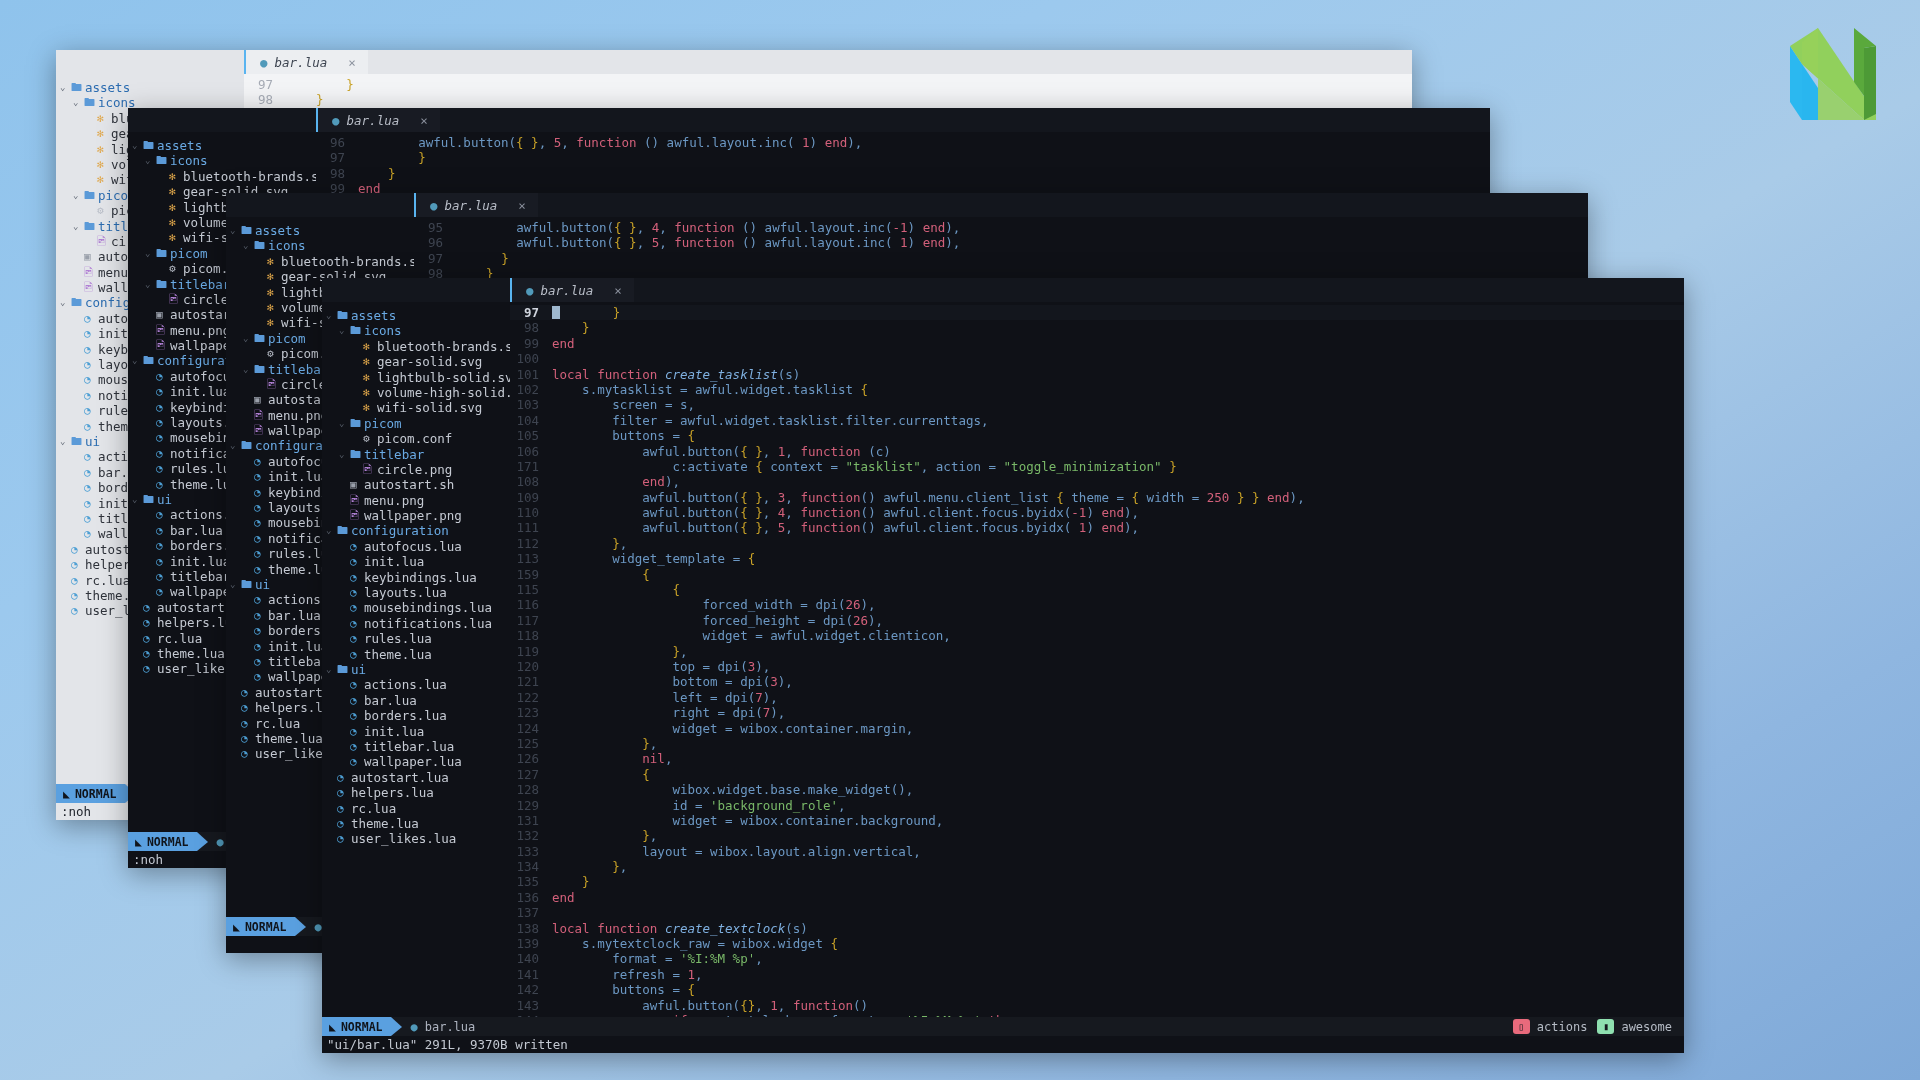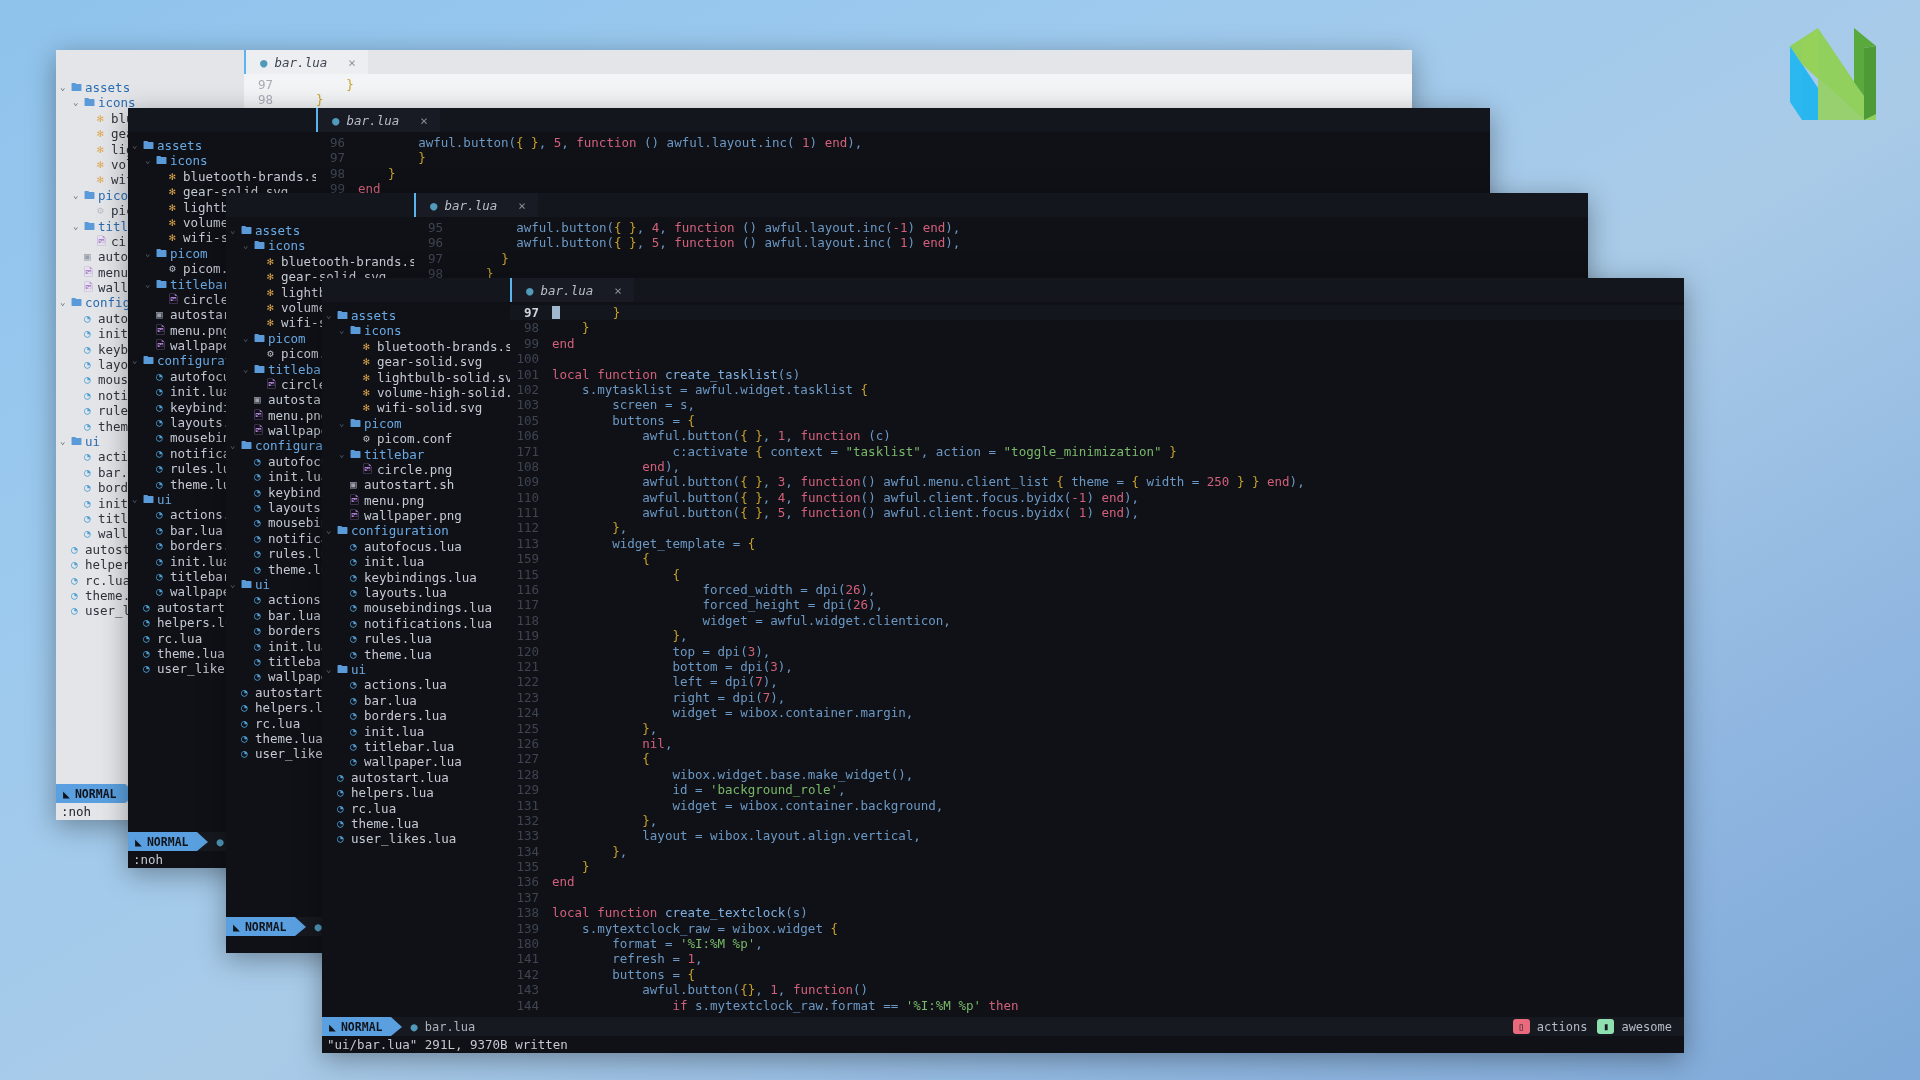--- a/index.html
+++ b/index.html
@@ -99,21 +99,21 @@
     text-align: right; padding-right: 11px;
     color: #3e4450;
   }
   .win.light .cline .lno { color: #a6abb5; }
   .cline.cur .lno { color: #cfd4dd; font-weight: bold; }
   .cline .txt { padding-left: 2px; }
   .cline.cur { background: #13161d; }
 
   
   .t-kw  { color: #d2607a; }
-  .t-fn  { color: #7fb0e0; }
+  .t-fn  { color: #7fb0e0; font-style: italic; }
   .t-num { color: #d2607a; }
   .t-str { color: #79b868; }
   .t-pun { color: #c9a227; }
   .t-plain { color: #6c98c4; }
 
   .cursor {
     display: inline-block;
     width: 8px; height: 13px;
     background: #9fb8cf;
     vertical-align: -2px;
@@ -992,20 +992,21 @@
           </div>
         </div>
       <div class="code" id="code4">
           <div class="cline cur"><span class="lno">97</span><span class="txt"><span class="cursor"></span><span class="t-pun">       }</span></span></div>
           <div class="cline"><span class="lno">98</span><span class="txt"><span class="t-plain">    </span><span class="t-pun">}</span></span></div>
           <div class="cline"><span class="lno">99</span><span class="txt"><span class="t-kw">end</span></span></div>
           <div class="cline"><span class="lno">100</span><span class="txt"></span></div>
           <div class="cline"><span class="lno">101</span><span class="txt"><span class="t-kw">local </span><span class="t-kw">function </span><span class="t-fn">create_tasklist</span><span class="t-plain">(s)</span></span></div>
           <div class="cline"><span class="lno">102</span><span class="txt"><span class="t-plain">    s.mytasklist </span><span class="t-plain">= </span><span class="t-plain">awful.widget.tasklist </span><span class="t-pun">{</span></span></div>
           <div class="cline"><span class="lno">103</span><span class="txt"><span class="t-plain">        screen </span><span class="t-plain">= s,</span></span></div>
+          <div class="cline"><span class="lno">104</span><span class="txt"><span class="t-plain">        filter </span><span class="t-plain">= awful.widget.tasklist.filter.currenttags,</span></span></div>
           <div class="cline"><span class="lno">105</span><span class="txt"><span class="t-plain">        buttons </span><span class="t-plain">= </span><span class="t-pun">{</span></span></div>
           <div class="cline"><span class="lno">106</span><span class="txt"><span class="t-plain">            awful.button(</span><span class="t-pun">{ }</span><span class="t-plain">, </span><span class="t-num">1</span><span class="t-plain">, </span><span class="t-kw">function </span><span class="t-plain">(c)</span></span></div>
           <div class="cline"><span class="lno">171</span><span class="txt"><span class="t-plain">                c:activate </span><span class="t-pun">{</span><span class="t-plain"> context = </span><span class="t-str">"tasklist"</span><span class="t-plain">, action = </span><span class="t-str">"toggle_minimization"</span><span class="t-plain"> </span><span class="t-pun">}</span></span></div>
           <div class="cline"><span class="lno">108</span><span class="txt"><span class="t-plain">            </span><span class="t-kw">end</span><span class="t-plain">),</span></span></div>
           <div class="cline"><span class="lno">109</span><span class="txt"><span class="t-plain">            awful.button(</span><span class="t-pun">{ }</span><span class="t-plain">, </span><span class="t-num">3</span><span class="t-plain">, </span><span class="t-kw">function</span><span class="t-plain">() awful.menu.client_list </span><span class="t-pun">{</span><span class="t-plain"> theme = </span><span class="t-pun">{</span><span class="t-plain"> width = </span><span class="t-num">250</span><span class="t-plain"> </span><span class="t-pun">} }</span><span class="t-plain"> </span><span class="t-kw">end</span><span class="t-plain">),</span></span></div>
           <div class="cline"><span class="lno">110</span><span class="txt"><span class="t-plain">            awful.button(</span><span class="t-pun">{ }</span><span class="t-plain">, </span><span class="t-num">4</span><span class="t-plain">, </span><span class="t-kw">function</span><span class="t-plain">() awful.client.focus.byidx(</span><span class="t-num">-1</span><span class="t-plain">) </span><span class="t-kw">end</span><span class="t-plain">),</span></span></div>
           <div class="cline"><span class="lno">111</span><span class="txt"><span class="t-plain">            awful.button(</span><span class="t-pun">{ }</span><span class="t-plain">, </span><span class="t-num">5</span><span class="t-plain">, </span><span class="t-kw">function</span><span class="t-plain">() awful.client.focus.byidx( </span><span class="t-num">1</span><span class="t-plain">) </span><span class="t-kw">end</span><span class="t-plain">),</span></span></div>
           <div class="cline"><span class="lno">112</span><span class="txt"><span class="t-plain">        </span><span class="t-pun">}</span><span class="t-plain">,</span></span></div>
           <div class="cline"><span class="lno">113</span><span class="txt"><span class="t-plain">        widget_template </span><span class="t-plain">= </span><span class="t-pun">{</span></span></div>
           <div class="cline"><span class="lno">159</span><span class="txt"><span class="t-plain">            </span><span class="t-pun">{</span></span></div>
@@ -1026,21 +1027,21 @@
           <div class="cline"><span class="lno">129</span><span class="txt"><span class="t-plain">                id = </span><span class="t-str">'background_role'</span><span class="t-plain">,</span></span></div>
           <div class="cline"><span class="lno">131</span><span class="txt"><span class="t-plain">                widget = wibox.container.background,</span></span></div>
           <div class="cline"><span class="lno">132</span><span class="txt"><span class="t-plain">            </span><span class="t-pun">}</span><span class="t-plain">,</span></span></div>
           <div class="cline"><span class="lno">133</span><span class="txt"><span class="t-plain">            layout = wibox.layout.align.vertical,</span></span></div>
           <div class="cline"><span class="lno">134</span><span class="txt"><span class="t-plain">        </span><span class="t-pun">}</span><span class="t-plain">,</span></span></div>
           <div class="cline"><span class="lno">135</span><span class="txt"><span class="t-plain">    </span><span class="t-pun">}</span></span></div>
           <div class="cline"><span class="lno">136</span><span class="txt"><span class="t-kw">end</span></span></div>
           <div class="cline"><span class="lno">137</span><span class="txt"></span></div>
           <div class="cline"><span class="lno">138</span><span class="txt"><span class="t-kw">local </span><span class="t-kw">function </span><span class="t-fn">create_textclock</span><span class="t-plain">(s)</span></span></div>
           <div class="cline"><span class="lno">139</span><span class="txt"><span class="t-plain">    s.mytextclock_raw = wibox.widget </span><span class="t-pun">{</span></span></div>
-          <div class="cline"><span class="lno">180</span><span class="txt"><span class="t-plain">        format = </span><span class="t-str">'%I:%M %p'</span><span class="t-plain">,</span></span></div>
+          <div class="cline"><span class="lno">140</span><span class="txt"><span class="t-plain">        format = </span><span class="t-str">'%I:%M %p'</span><span class="t-plain">,</span></span></div>
           <div class="cline"><span class="lno">141</span><span class="txt"><span class="t-plain">        refresh = </span><span class="t-num">1</span><span class="t-plain">,</span></span></div>
           <div class="cline"><span class="lno">142</span><span class="txt"><span class="t-plain">        buttons = </span><span class="t-pun">{</span></span></div>
           <div class="cline"><span class="lno">143</span><span class="txt"><span class="t-plain">            awful.button(</span><span class="t-pun">{}</span><span class="t-plain">, </span><span class="t-num">1</span><span class="t-plain">, </span><span class="t-kw">function</span><span class="t-plain">()</span></span></div>
           <div class="cline"><span class="lno">144</span><span class="txt"><span class="t-plain">                </span><span class="t-kw">if</span><span class="t-plain"> s.mytextclock_raw.format == </span><span class="t-str">'%I:%M %p'</span><span class="t-plain"> </span><span class="t-kw">then</span></span></div>
         </div>
     </div>
     <div class="statusline">
       <div class="sl-mode">
         <span>◣</span>
         <span>NORMAL</span>

